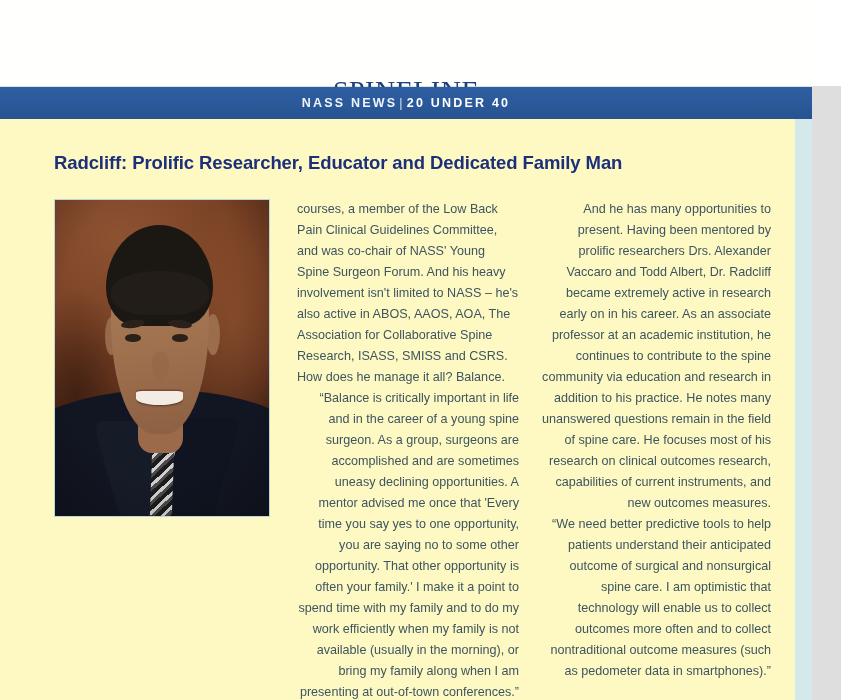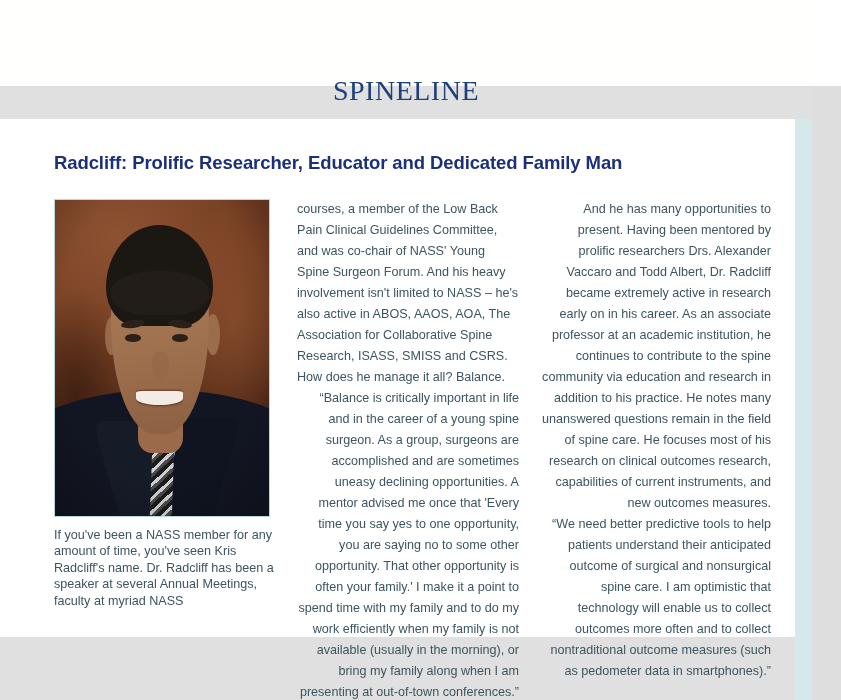--- a/index.html
+++ b/index.html
@@ -81,22 +81,22 @@
   .section-bar-text .sb-strong {
     color: #ffffff;
     font-weight: bold;
   }
   
   .article {
     position: absolute;
     left: 0;
     top: 119px;
     width: 812px;
-    height: 518px;
-    background: #ffffff;
+    height: 581px;
+    background: #fef9c3;
   }
   .article-inner-tint {
     position: absolute;
     left: 795px;
     top: 0;
     width: 17px;
     height: 581px;
     background: #d3e9ea;
   }
   .right-gutter {
@@ -325,20 +325,25 @@
 </head>
 <body>
 
 <div class="page">
 
   <div class="masthead">
     <div class="masthead-logo">SpineLine</div>
   </div>
   <div class="masthead-right"></div>
 
+  <div class="section-bar">
+    <div class="section-bar-text">
+      <span>NASS NEWS</span><span class="sb-sep">|</span><span class="sb-strong">20 UNDER 40</span>
+    </div>
+  </div>
 
   <div class="article">
     <div class="article-inner-tint"></div>
 
     <div class="headline">Radcliff: Prolific Researcher, Educator and Dedicated Family Man</div>
 
     <div class="photo-wrap">
       <div class="photo-bg"></div>
       <div class="ph-suit"></div>
       <div class="ph-shirt"></div>
@@ -352,21 +357,20 @@
       <div class="ph-hair"></div>
       <div class="ph-brow-l"></div>
       <div class="ph-brow-r"></div>
       <div class="ph-eye-l"></div>
       <div class="ph-eye-r"></div>
       <div class="ph-nose"></div>
       <div class="ph-mouth"></div>
       <div class="photo-vignette"></div>
     </div>
 
-    <div class="caption">If you've been a NASS member for any amount of time, you've seen Kris Radcliff's name. Dr. Radcliff has been a speaker at several Annual Meetings, faculty at myriad NASS</div>
 
     <div class="col col-mid">
         <p>courses, a member of the Low Back Pain Clinical Guidelines Committee, and was co-chair of NASS' Young Spine Surgeon Forum. And his heavy involvement isn't limited to NASS – he's also active in ABOS, AAOS, AOA, The Association for Collaborative Spine Research, ISASS, SMISS and CSRS. How does he manage it all? Balance.</p>
         <p class="indent">“Balance is critically important in life and in the career of a young spine surgeon. As a group, surgeons are accomplished and are sometimes uneasy declining opportunities. A mentor advised me once that 'Every time you say yes to one opportunity, you are saying no to some other opportunity. That other opportunity is often your family.'  I make it a point to spend time with my family and to do my work efficiently when my family is not available (usually in the morning), or bring my family along when I am presenting at out-of-town conferences.”</p>
       </div>
     <div class="col col-right">
         <p class="indent">And he has many opportunities to present. Having been mentored by prolific researchers Drs. Alexander Vaccaro and Todd Albert, Dr. Radcliff became extremely active in research early on in his career. As an associate professor at an academic institution, he continues to contribute to the spine community via education and research in addition to his practice. He notes  many unanswered questions remain in the field of spine care. He focuses most of his research on clinical outcomes research, capabilities of current instruments, and new outcomes measures.</p>
         <p class="indent">“We need better predictive tools to help patients understand their anticipated outcome of surgical and nonsurgical spine care. I am optimistic that technology will enable us to collect outcomes more often and to collect nontraditional outcome measures (such as pedometer data in smartphones).”</p>
       </div>
   </div>

